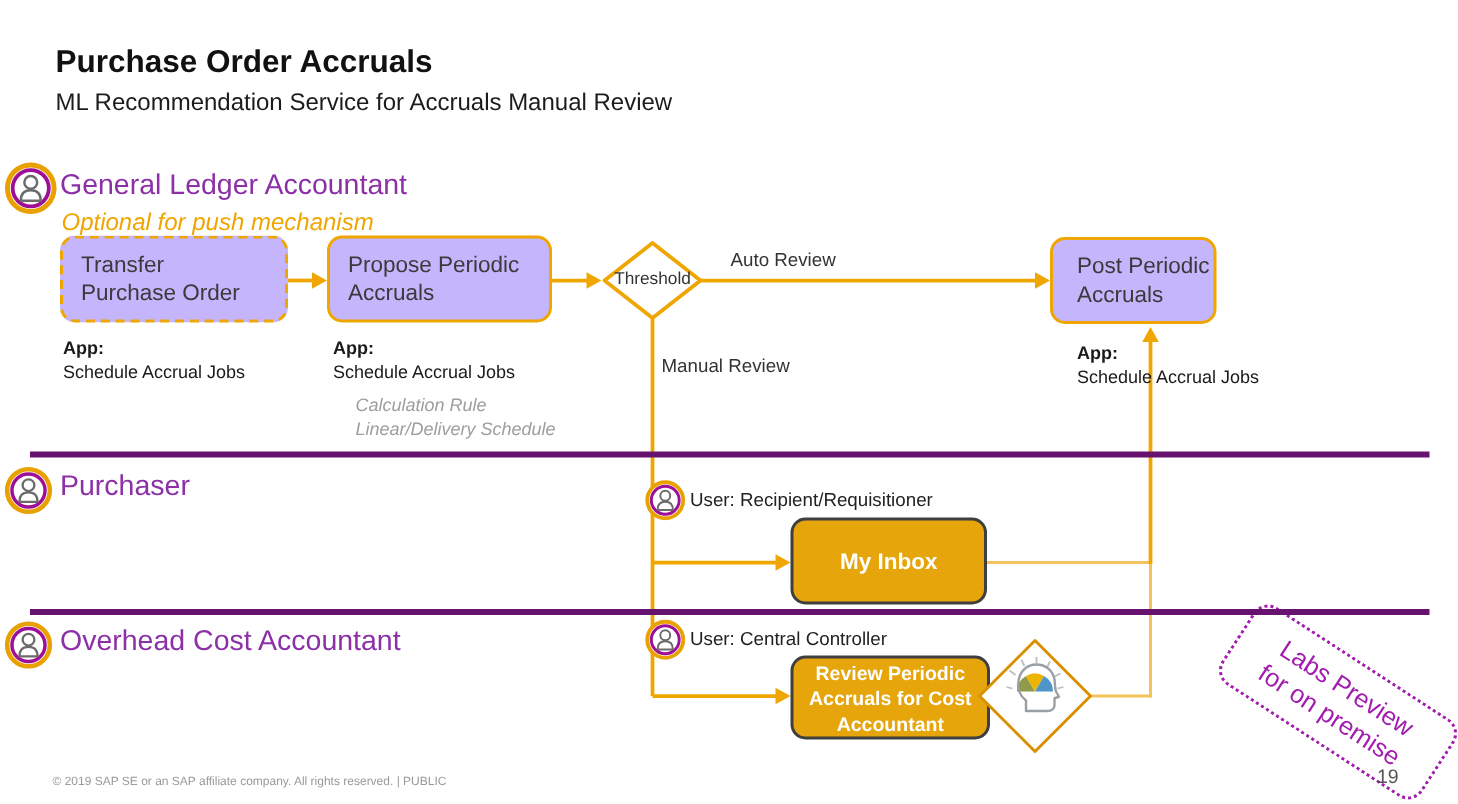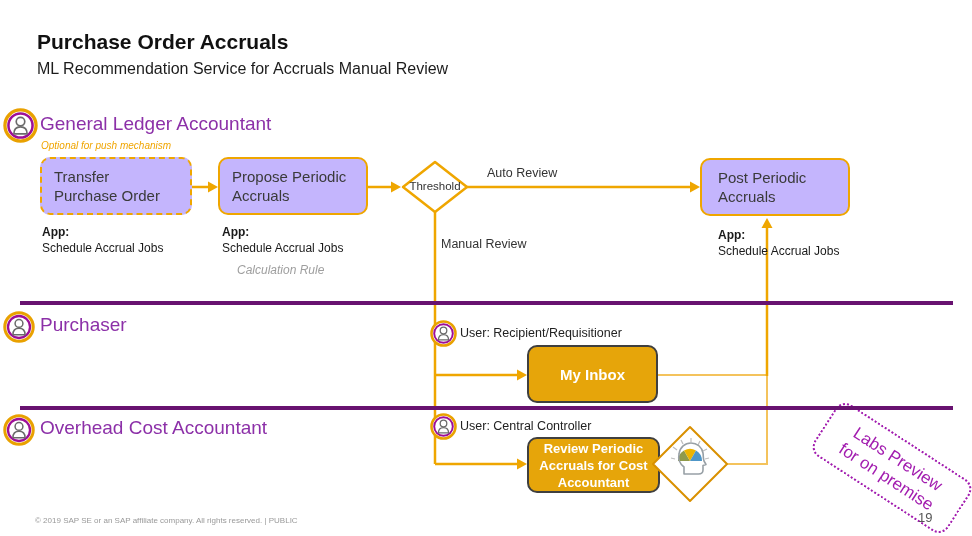--- a/index.html
+++ b/index.html
@@ -8,21 +8,21 @@
     font-family:"Liberation Sans","DejaVu Sans",sans-serif;color:#222;
   }
   .abs{position:absolute;}
   svg{display:block;}
   .connector-layer{position:absolute;left:0;top:0;z-index:1;}
   .title{left:37px;top:30px;font-size:21px;font-weight:700;color:#111;z-index:2;}
   .subtitle{left:37px;top:60px;font-size:16px;color:#1c1c1c;z-index:2;}
   .lane-label{font-size:19px;color:#8C30A8;z-index:4;white-space:nowrap;}
   .lane-icon{z-index:4;}
   .divider{height:4px;background:#681270;z-index:3;}
-  .optional-note{left:41px;top:140px;font-size:10px;font-style:italic;color:#F0A500;z-index:2;white-space:nowrap;}
+  .optional-note{left:41px;top:140px;font-size:16px;font-style:italic;color:#F0A500;z-index:2;white-space:nowrap;}
   .box-outline{
     background:#c4b5fd;border:2px solid #EFA600;border-radius:10px;
     display:flex;flex-direction:column;justify-content:center;
     font-size:15px;line-height:19px;color:#3a3a3a;z-index:2;box-sizing:border-box;
     padding-left:12px;
   }
   .box-dashed{border-style:dashed;}
   .box-filled{
     background:#E6A50A;border:2px solid #3F3F3F;border-radius:10px;
     display:flex;flex-direction:column;justify-content:center;align-items:center;
@@ -105,27 +105,28 @@
   <div class="abs box-outline" style="left:218px;top:157px;width:150px;height:58px">
     <span>Propose Periodic</span>
     <span>Accruals</span>
   </div>
   <div class="abs app-text" style="left:222px;top:224px">
     <span class="app-word">App:</span>
     <span>Schedule Accrual Jobs</span>
   </div>
   <div class="abs gray-note" style="left:237px;top:262px">
     <div>Calculation Rule</div>
+    <div>Linear/Delivery Schedule</div>
   </div>
 
   <div class="abs diamond-label" style="left:401px;top:180px;width:68px">Threshold</div>
   <div class="abs edge-label" style="left:487px;top:166px">Auto Review</div>
   <div class="abs edge-label" style="left:441px;top:237px">Manual Review</div>
 
-  <div class="abs box-outline" style="left:700px;top:158px;width:150px;height:58px;padding-left:16px">
+  <div class="abs box-outline" style="left:700px;top:158px;width:111px;height:58px;padding-left:16px">
     <span>Post Periodic</span>
     <span>Accruals</span>
   </div>
   <div class="abs app-text" style="left:718px;top:227px">
     <span class="app-word">App:</span>
     <span>Schedule Accrual Jobs</span>
   </div>
 
   <div class="abs divider" style="left:20px;top:301px;width:933px"></div>
 

